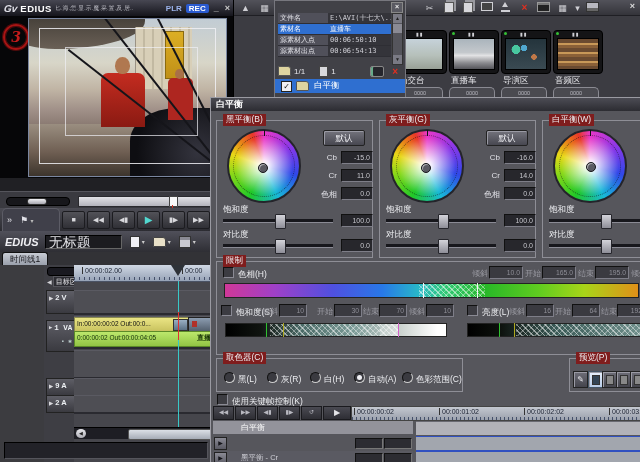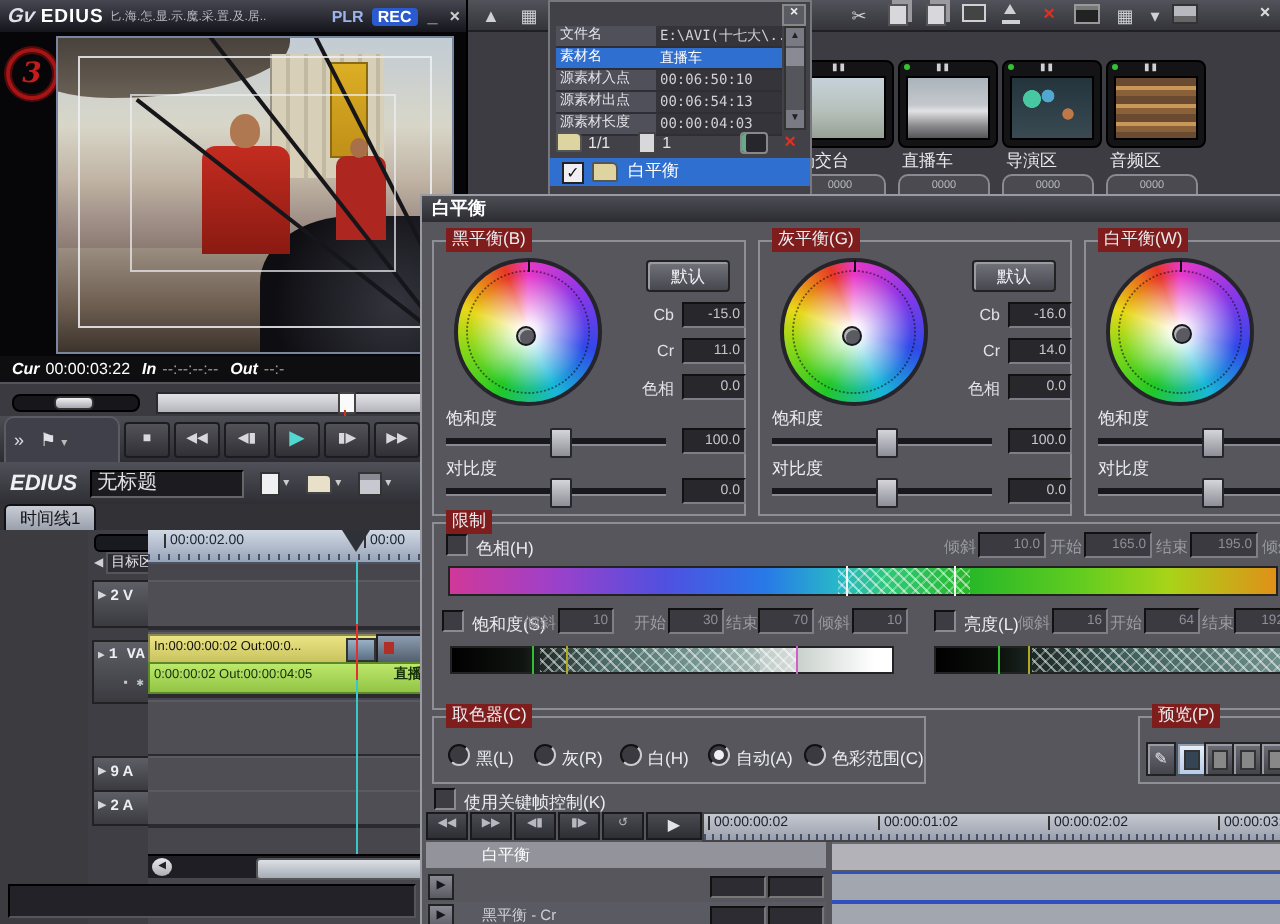--- a/index.html
+++ b/index.html
@@ -68,21 +68,21 @@
   .mbtn small{font-size:6px;color:#bbb;}
   .tbrow{position:absolute;left:62px;top:3px;display:flex;gap:2px;}
   .tbtn{width:21px;height:16px;background:linear-gradient(#525258,#303036);border:1px solid #1c1c20;border-radius:2px;color:#d8d8dc;font-size:7px;line-height:15px;text-align:center;}
   .tbtn.play{color:#52d8d0;font-size:10px;}
   .i-mon2{display:inline-block;width:10px;height:7px;border:1px solid #cfcfd4;background:#3a3a40;vertical-align:middle;}
 
   
   .tl{left:0;top:231px;width:640px;height:231px;background:#3c3c40;z-index:1;}
   .tl-bar{position:absolute;left:0;top:0;right:0;height:21px;background:linear-gradient(#50505a,#2e2e34);border-bottom:1px solid #17171b;display:flex;align-items:center;}
   .tl-logo{font-weight:bold;font-style:italic;font-size:11px;color:#f0f0f4;margin:0 6px 0 5px;}
-  .proj{width:72px;height:12px;background:#1c1c20;border:1px solid #000;border-bottom-color:#666;border-right-color:#666;color:#e0e0e4;font-size:10px;line-height:12px;padding-left:3px;}
+  .proj{width:72px;height:12px;background:#1c1c20;border:1px solid #000;border-bottom-color:#666;border-right-color:#666;color:#e0e0e4;font-size:14px;line-height:12px;padding-left:3px;}
   .ticon{margin-left:8px;display:flex;align-items:center;}
   .i-page{display:inline-block;width:8px;height:10px;background:#f0f0f4;border:1px solid #333;}
   .i-folder{display:inline-block;width:11px;height:8px;background:#e8e0c8;border:1px solid #444;border-radius:1px 3px 1px 1px;}
   .i-disk{display:inline-block;width:10px;height:10px;background:#c8c8d0;border:1px solid #333;box-shadow:inset 0 3px 0 #8a8a94;}
   .tdrop{font-size:6px;color:#ccc;margin-left:2px;}
   .tl-tabrow{position:absolute;left:0;top:21px;right:0;height:13px;background:#323236;}
   .tl-tab{position:absolute;left:2px;top:0;height:12px;background:linear-gradient(#c8ccd4,#9aa0ac);color:#15151a;font-size:8.5px;line-height:12px;padding:0 7px;border-radius:3px 3px 0 0;border:1px solid #111;border-bottom:none;}
   .tl-head{position:absolute;left:0;top:34px;width:74px;bottom:0;background:#3e3e44;border-right:1px solid #202024;margin-left:44px;}
   .disp{position:absolute;left:3px;top:2px;width:65px;height:7px;background:#191920;border:1px solid #000;border-radius:3px;}
   .disp i{position:absolute;right:2px;top:1px;width:12px;height:4px;background:#d8d8dc;border-radius:2px;}
@@ -259,28 +259,20 @@
         <div class="p2head"></div>
         <div class="p1body"></div>
         <div class="p1head"></div>
         <div class="cable" style="left:40px;top:30px;width:220px;transform:rotate(38deg);transform-origin:left top;"></div>
         <div class="cable" style="left:70px;top:-10px;width:220px;transform:rotate(52deg);transform-origin:left top;"></div>
         <div class="cable" style="left:120px;top:-20px;width:200px;transform:rotate(63deg);transform-origin:left top;"></div>
         <div class="safe1"></div>
         <div class="safe2"></div>
       </div>
     </div>
-    <div class="p-tc">
-      <span class="lab">Cur</span>
-      <span>00:00:03:22</span>
-      <span class="lab">In</span>
-      <span class="dim">--:--:--:--</span>
-      <span class="lab">Out</span>
-      <span class="dim">--:-</span>
-    </div>
     <div class="p-sliders">
       <div class="shuttle-track">
           <div class="shuttle-thumb"></div>
         </div>
       <div class="seek-track">
         <div class="seek-thumb"></div>
         <div class="seek-tick"></div>
       </div>
     </div>
     <div class="p-ctl">
@@ -402,24 +394,20 @@
         <span class="ilabel">素材名</span>
         <span class="ivalue">直播车</span>
       </div>
       <div class="irow">
         <span class="ilabel">源素材入点</span>
         <span class="ivalue">00:06:50:10</span>
       </div>
       <div class="irow">
         <span class="ilabel">源素材出点</span>
         <span class="ivalue">00:06:54:13</span>
-      </div>
-      <div class="irow">
-        <span class="ilabel">源素材长度</span>
-        <span class="ivalue">00:00:04:03</span>
       </div>
     </div>
     <div class="iscroll">
       <div class="up">▲</div>
       <div class="th"></div>
       <div class="dn">▼</div>
     </div>
     <div class="ifoot">
       <i class="fold"></i>
       <span>1/1</span>

